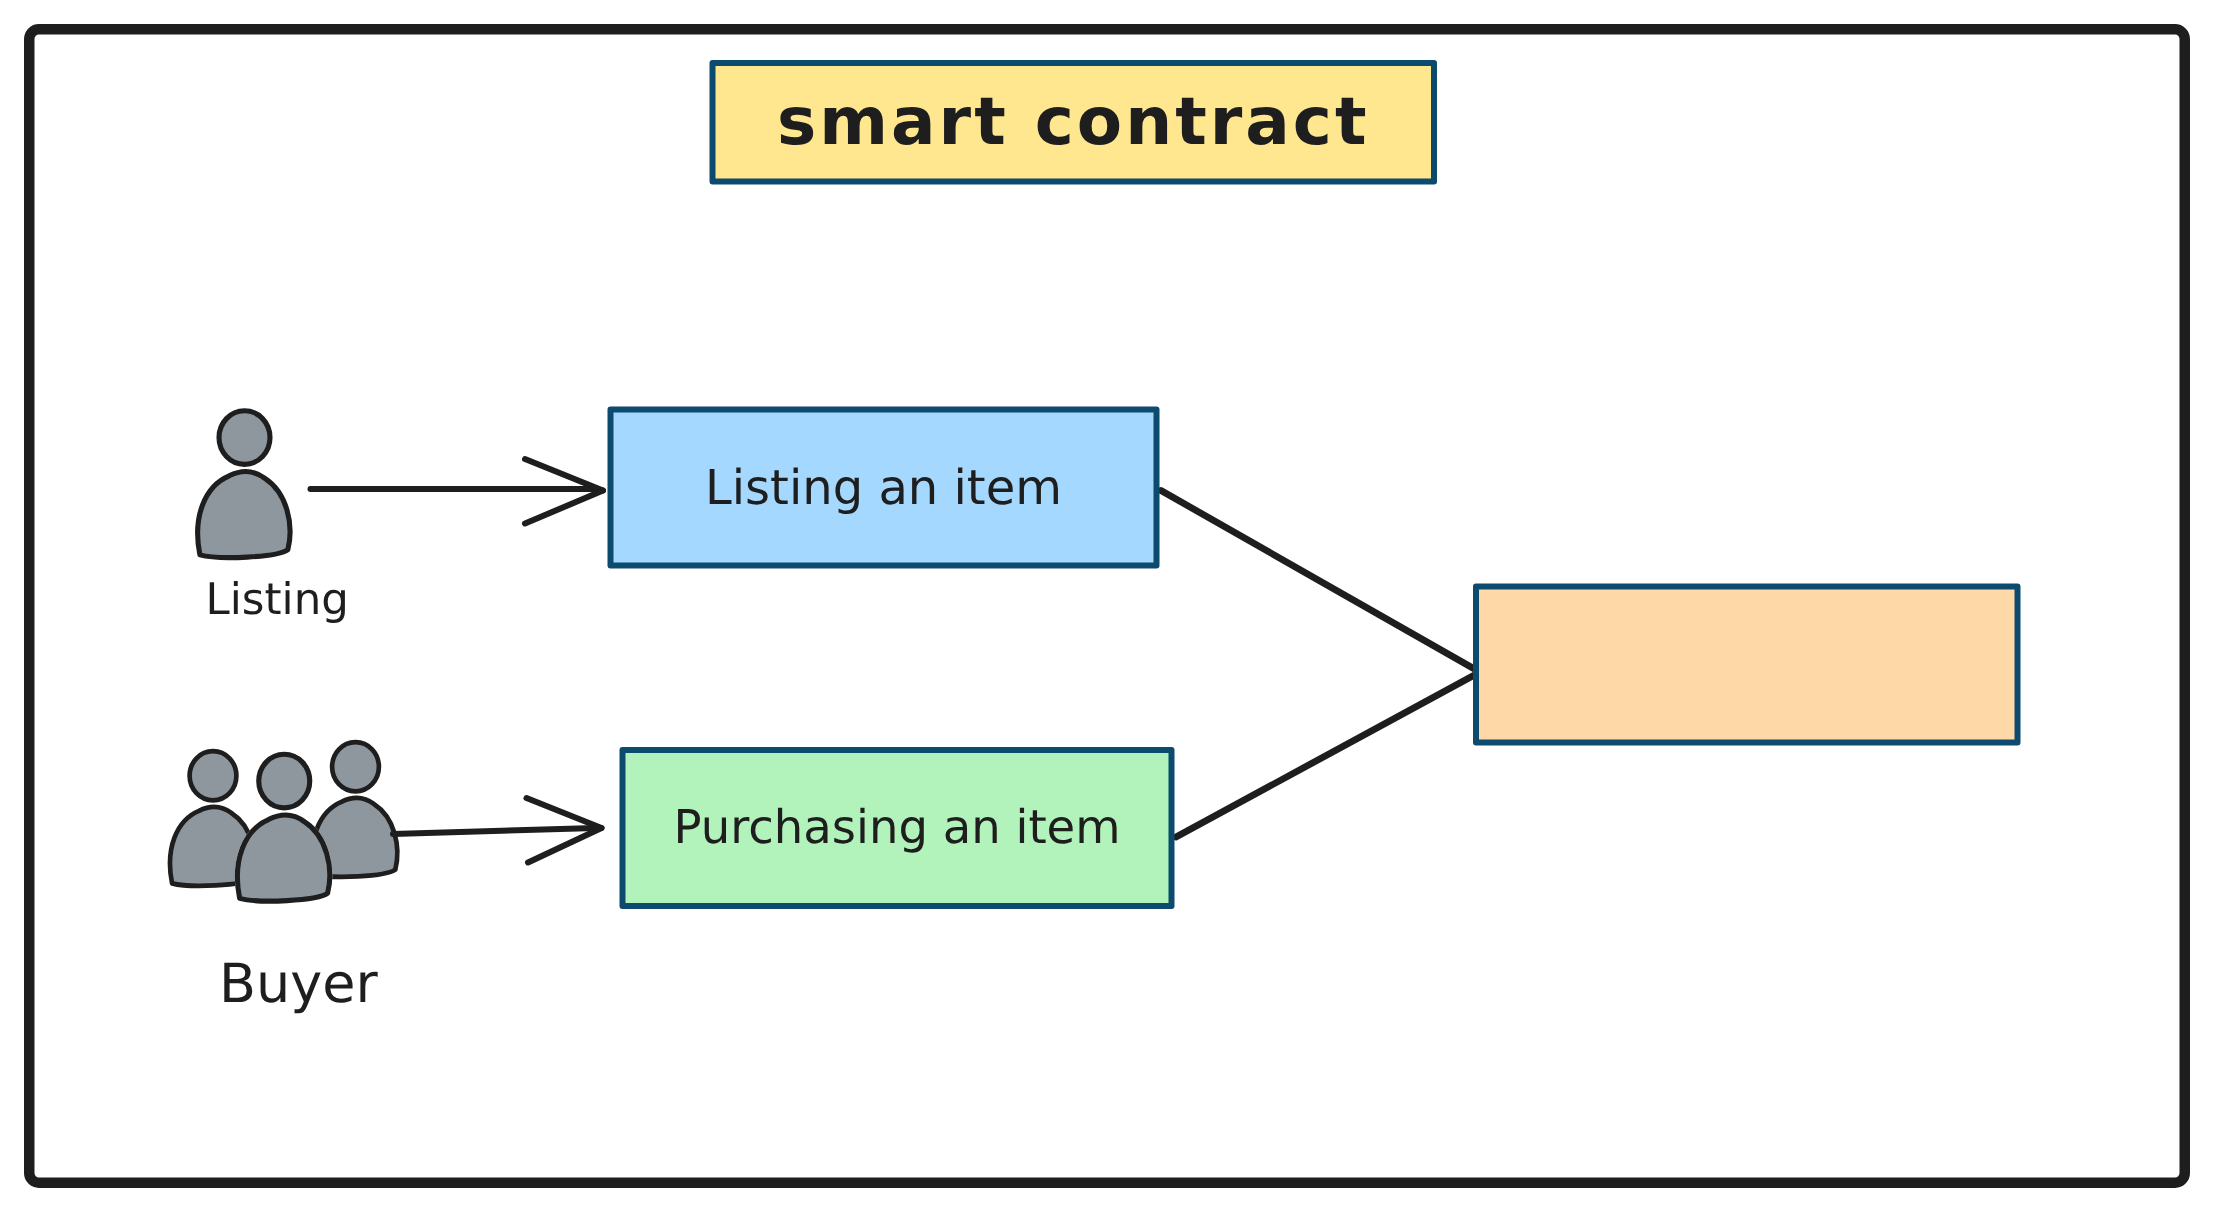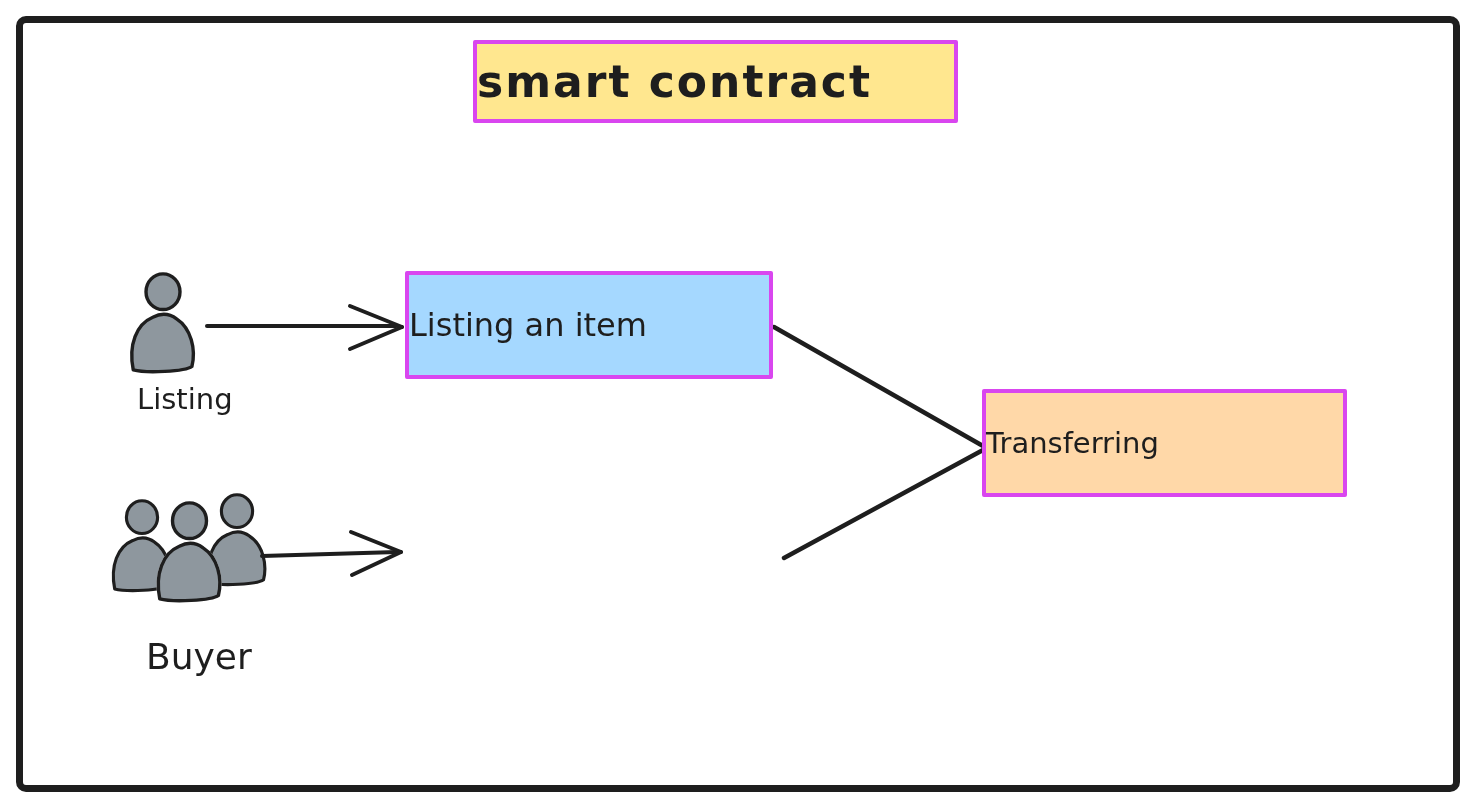--- a/index.html
+++ b/index.html
@@ -16,24 +16,25 @@
     position: absolute;
     left: 16px; top: 16px;
     width: 1444px; height: 776px;
     border: 7px solid #1e1e1e;
     border-radius: 10px;
     box-sizing: border-box;
   }
   .box {
     position: absolute;
     box-sizing: border-box;
-    border: 4px solid #d946ef;
+    border: 4px solid #0c4a6e;
     border-radius: 2px;
     display: flex;
     align-items: center;
+    justify-content: center;
     text-align: center;
   }
   .title-box {
     left: 473px; top: 40px;
     width: 485px; height: 83px;
     background: #ffe78f;
     font-size: 44px;
     font-weight: bold;
     letter-spacing: 2px;
   }
@@ -126,23 +127,25 @@
 
     <g stroke="#1e1e1e" stroke-width="4.5" fill="none" stroke-linecap="round">
       <path d="M 784 558 L 983 450"></path>
     </g>
   </svg>
 
   <div class="box listing-box">
     <span>Listing an item</span>
   </div>
 
+  <div class="box purchasing-box">
+    <span>Purchasing an item</span>
+  </div>
 
   <div class="box transfer-box">
     <div class="two-line">
-      <div>Transferring</div>
     </div>
   </div>
 
   <div class="actor-label seller-label">Listing</div>
   <div class="actor-label buyer-label">Buyer</div>
 
 </div>
 
 </body></html>

